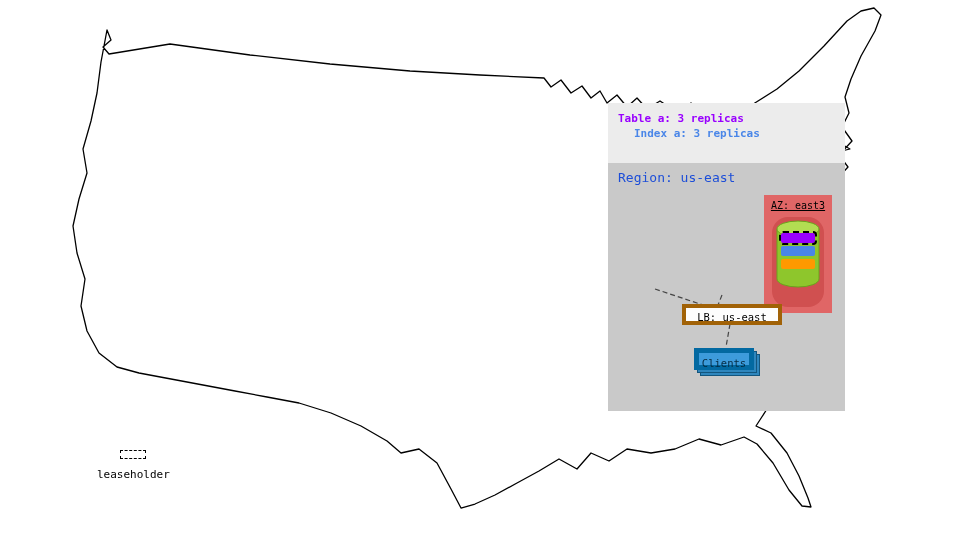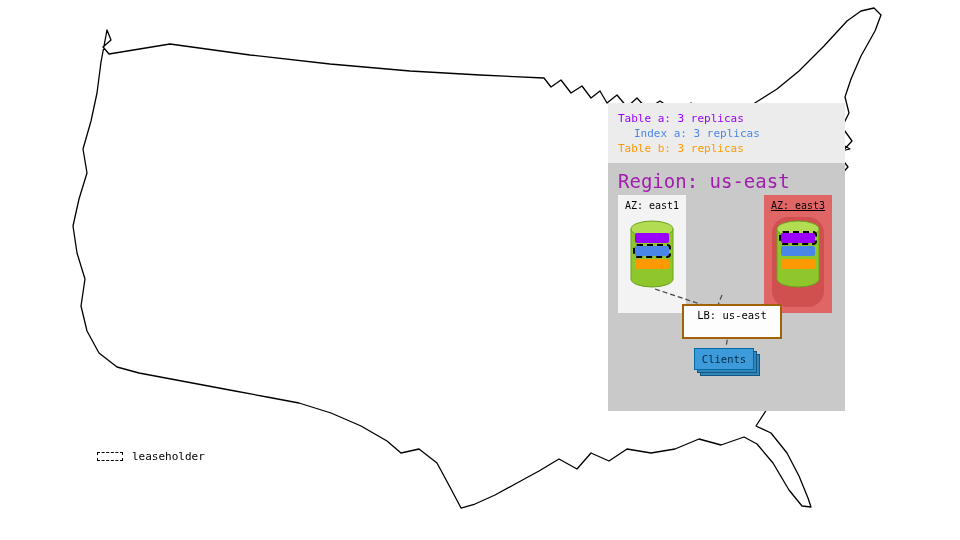--- a/index.html
+++ b/index.html
@@ -6,29 +6,29 @@
   body {
     width:960px; height:540px; position:relative; overflow:hidden;
     background:#ffffff;
     font-family:"DejaVu Sans Mono","Liberation Mono",monospace;
   }
   .map-svg { position:absolute; left:0; top:0; }
 
   
   .legend-panel {
     position:absolute; left:608px; top:103px; width:237px; height:60px;
-    background:#ececec; box-sizing:border-box; padding:8px 0 0 10px;
+    background:#ececec; box-sizing:border-box; padding:8px 0 0 10px;font-weight:bold;
   }
   .legend-line { font-size:11px; line-height:15px; white-space:pre; }
 
   .region-panel {
     position:absolute; left:608px; top:163px; width:237px; height:248px;
     background:#c9c9c9;
   }
-  .region-label { position:absolute; left:10px; top:7px; font-size:19px; color:#a21caf; }
+  .region-label { position:absolute; left:10px; top:7px; font-size:13px; color:#1d4ed8; }
 
   .az {
     position:absolute; top:32px; width:68px; height:118px;
     background:#f3f3f3;
   }
   .az1 { left:10px; }
   .az2 { left:83px; }
   .az3 { left:156px; background:#e06666;text-decoration:underline; }
   .az-label { text-align:center; font-size:10px; padding-top:5px; color:#000; }
   .inner-red {
@@ -42,41 +42,41 @@
     position:absolute; left:6px; width:34px; height:10px; border-radius:2px;
     box-sizing:border-box;
   }
   .b1 { top:14px; } .b2 { top:27px; } .b3 { top:40px; }
   .az2 .b3 { top:48px; }
   .bar.dashed { outline:2px dashed #000; outline-offset:0px; }
 
   .connectors { position:absolute; left:0; top:0; pointer-events:none; }
 
   .lb-box {
-    position:absolute; left:74px; top:141px; width:100px; height:35px;
-    background:#fdfdfd; border:2px solid #a16207; box-sizing:border-box;
+    position:absolute; left:74px; top:141px; width:100px; height:21px;
+    background:#fdfdfd; border:4px solid #a16207; box-sizing:border-box;
     font-size:10.5px; line-height:18px; text-align:center; color:#000;
   }
 
   .clients-stack { position:absolute; left:86px; top:185px; width:68px; height:30px; }
   .clients-layer {
     position:absolute; width:60px; height:22px; box-sizing:border-box;
     background:#2f86bd; border:1px solid #14567e;
   }
   .clients-l2 { left:6px; top:6px; }
   .clients-l1 { left:3px; top:3px; }
   .clients-front {
     position:absolute; left:0; top:0; width:60px; height:22px; box-sizing:border-box;
-    background:#3d9bdb; border:1px solid #0369a1;
+    background:#3d9bdb; border:5px solid #0369a1;
     font-size:10.5px; line-height:20px; text-align:center; color:#052b42;
   }
 
   .lease-legend {
     position:absolute; left:97px; top:450px;
-    display:flex; align-items:center; gap:9px;
+    display:flex; align-items:center; gap:9px;flex-direction:column;
   }
   .lease-box { width:26px; height:9px; border:1.5px dashed #000; box-sizing:border-box; }
   .lease-label { font-size:11px; color:#000; }
 </style>
 </head>
 <body>
 
 <svg class="map-svg" width="960" height="540" viewBox="0 0 960 540">
   <path d="M 107 30 L 111 40 L 103 47 L 109 54
            L 170 44 L 250 55 L 330 64 L 410 71 L 480 75 L 544 78
@@ -98,38 +98,25 @@
            L 299 403 L 267 397
            L 235 391 L 203 385 L 171 379 L 139 373 L 117 367
            L 99 353 L 87 331 L 81 306 L 85 279 L 77 253 L 73 226 L 79 199 L 87 173
            L 83 149 L 91 121 L 97 93 L 101 62 Z" fill="none" stroke="#000000" stroke-width="1.3" stroke-linejoin="round"></path>
   <path d="M 824 149 L 843 145 L 850 149 L 829 154 Z" fill="none" stroke="#000000" stroke-width="1.1" stroke-linejoin="round"></path>
 </svg>
 
 <div class="legend-panel">
   <div class="legend-line" style="color: rgb(153, 0, 255);">Table a: 3 replicas</div>
   <div class="legend-line" style="color: rgb(74, 134, 232); margin-left: 16px;">Index a: 3 replicas</div>
-  <div class="legend-line" style="color: rgb(255, 153, 0);">Table b: 3 replicas</div>
 </div>
 
 <div class="region-panel">
   <div class="region-label">Region: us-east</div>
 
-  <div class="az az1">
-    <div class="az-label">AZ: east1</div>
-    <div class="cyl-wrap">
-      <svg width="46" height="72" viewBox="0 0 46 72">
-        <path d="M 2 10 V 60 A 21 8 0 0 0 44 60 V 10" fill="#8ec62c" stroke="#6aa21c" stroke-width="1"></path>
-        <ellipse cx="23" cy="10" rx="21" ry="8" fill="#b2dd52" stroke="#6aa21c" stroke-width="1"></ellipse>
-      </svg>
-      <div class="bar b1" style="background: rgb(153, 0, 255);"></div>
-      <div class="bar b2 dashed" style="background: rgb(74, 134, 232);"></div>
-      <div class="bar b3" style="background: rgb(255, 153, 0);"></div>
-    </div>
-  </div>
 
 
   <div class="az az3">
     <div class="az-label">AZ: east3</div>
     <div class="inner-red"></div>
     <div class="cyl-wrap">
       <svg width="46" height="72" viewBox="0 0 46 72">
         <path d="M 2 10 V 60 A 21 8 0 0 0 44 60 V 10" fill="#8ec62c" stroke="#6aa21c" stroke-width="1"></path>
         <ellipse cx="23" cy="10" rx="21" ry="8" fill="#b2dd52" stroke="#6aa21c" stroke-width="1"></ellipse>
       </svg>

